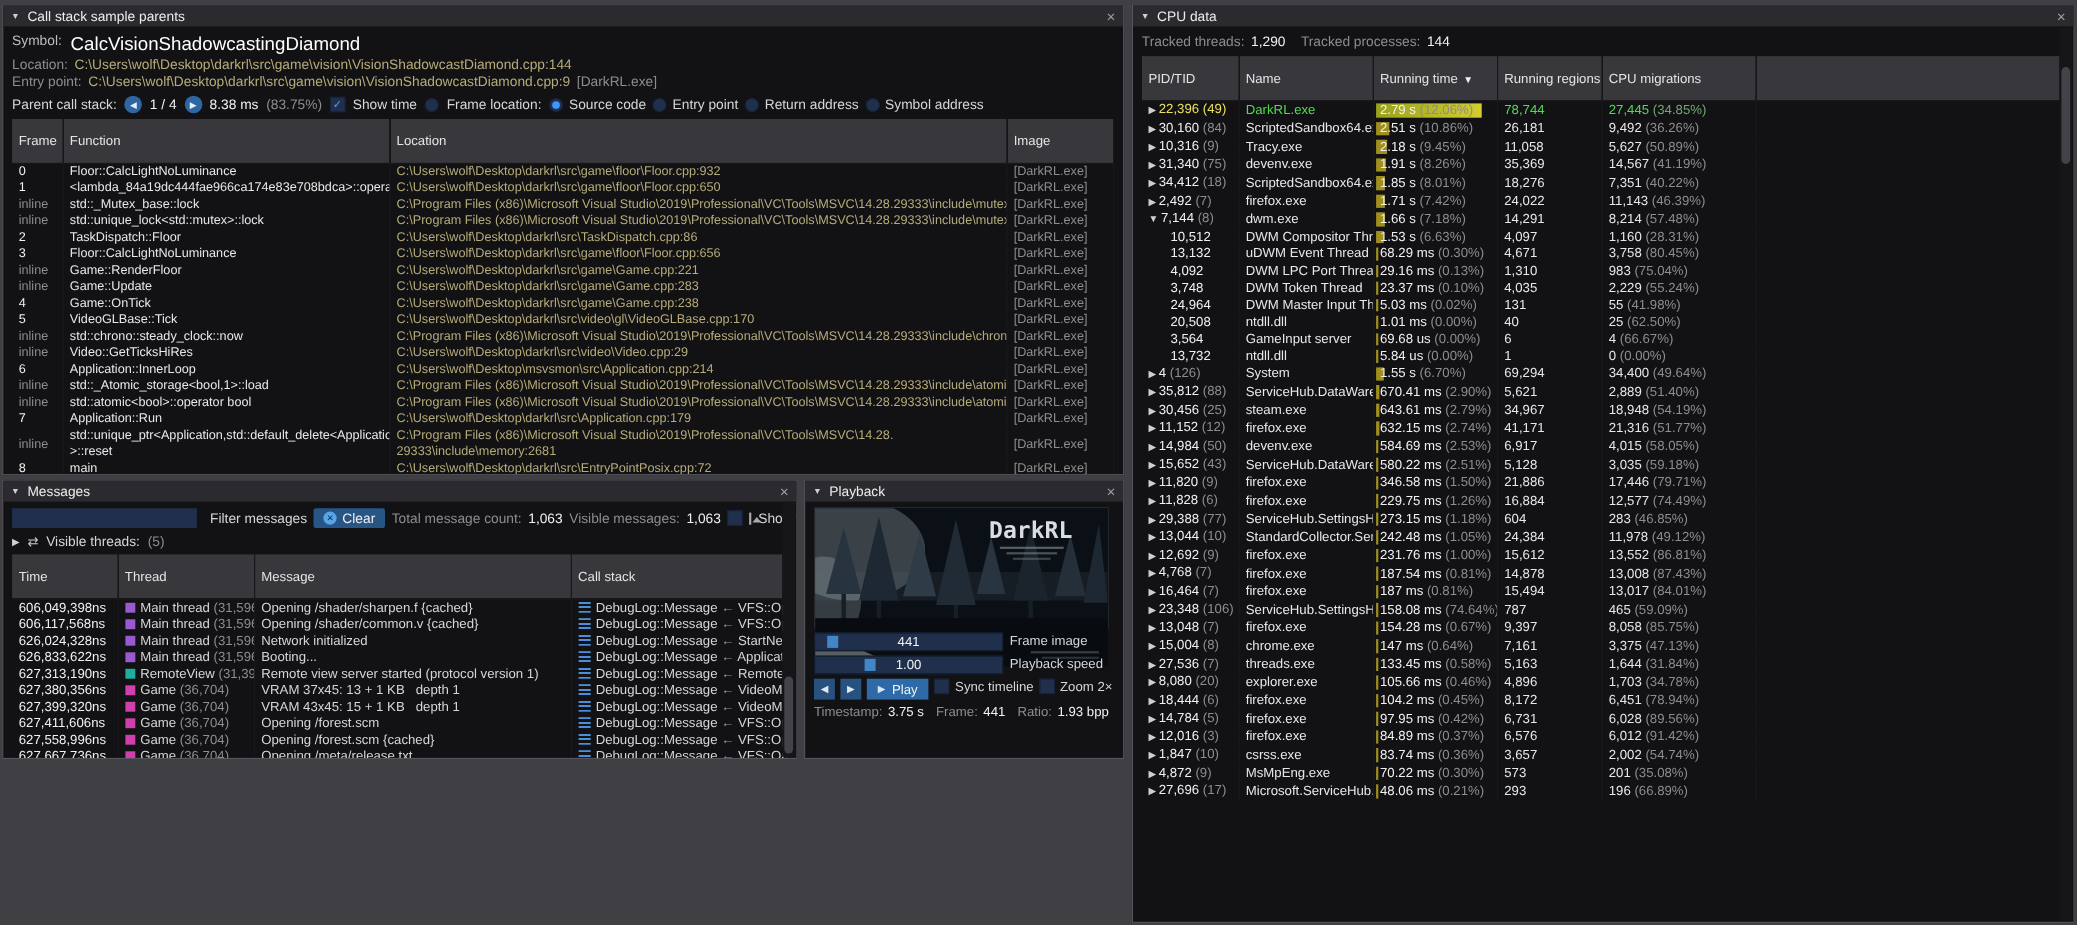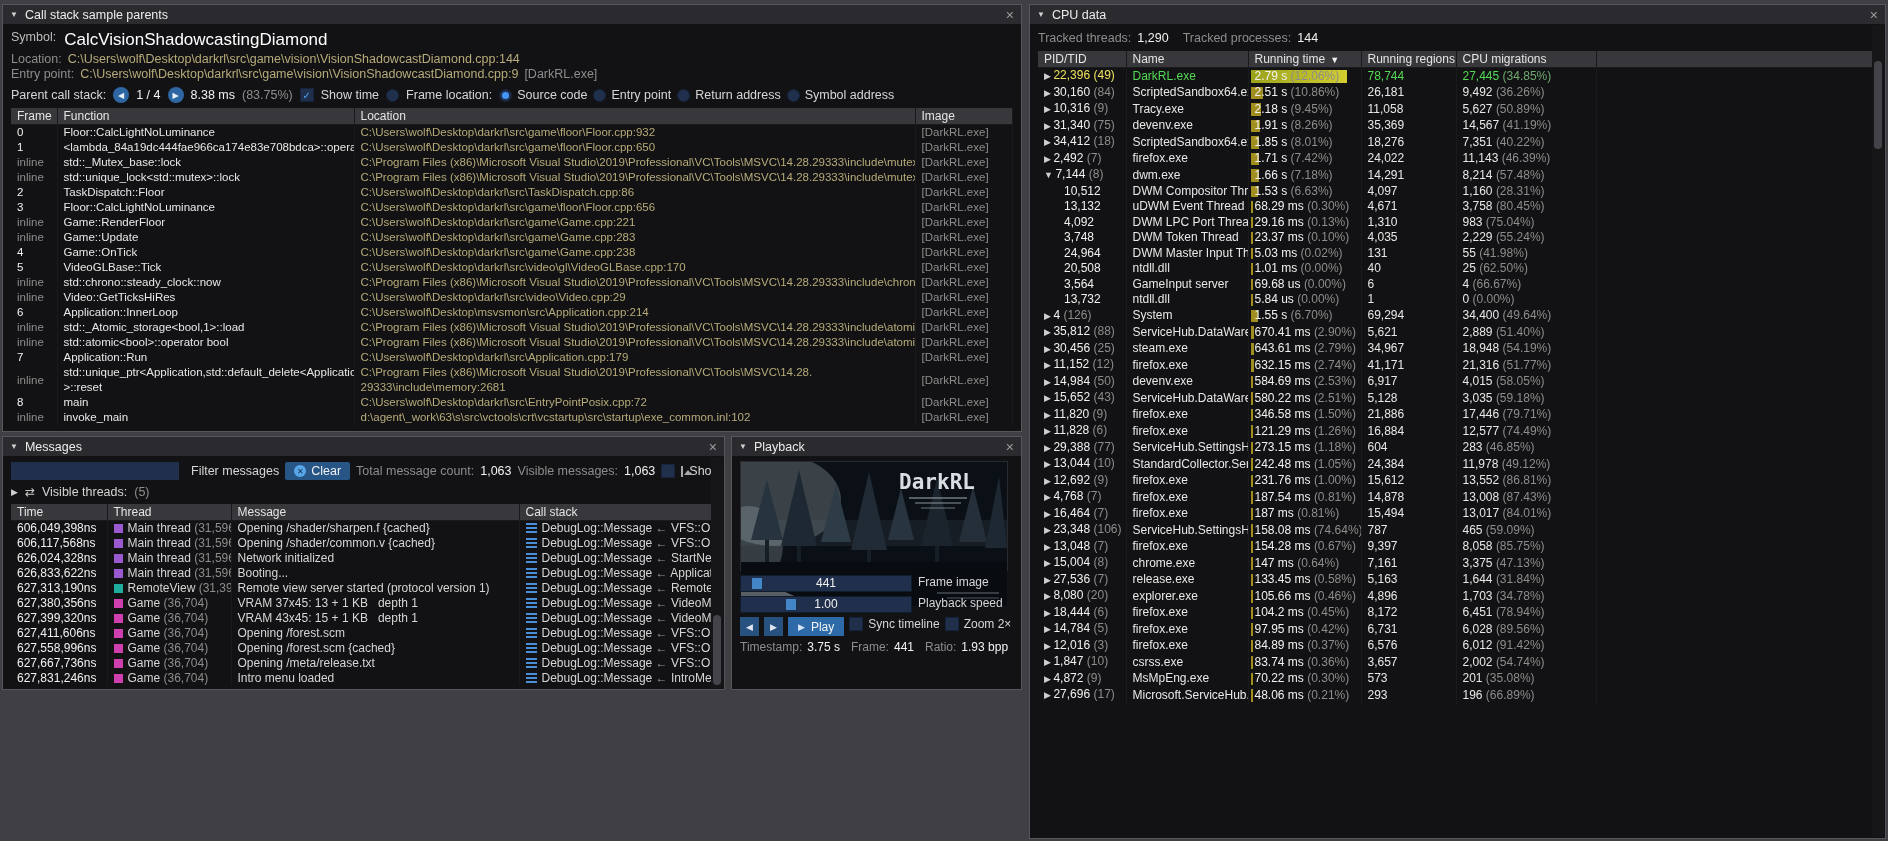--- a/index.html
+++ b/index.html
@@ -8,21 +8,21 @@
 .win{position:absolute;background:#121214;border:1px solid #56565e;display:flex;flex-direction:column}
 .titlebar{flex:0 0 19px;background:#2b2b2f;display:flex;align-items:center;gap:7px;padding:0 7px;font-size:12.5px}
 .tri-open{color:#cfcfcf;font-size:8px}
 .title{color:#ececec}
 .close{margin-left:auto;color:#9d9d9d;font-size:14px;line-height:14px}
 .content{flex:1;overflow:hidden;padding:5px 8px;position:relative}
 .dim{color:#8d8d8d}.white{color:#f1f1f1}.path{color:#b6ab7a}.lbl{color:#bdbdbd}
 .row{display:flex;align-items:center;gap:6px;white-space:nowrap}
 
 table{border-collapse:collapse;table-layout:fixed;width:100%;font-size:12px}
-th{background:#37373c;color:#e4e4e4;font-weight:normal;text-align:left;padding:1px 6px;border-right:1px solid #19191b;border-bottom:1px solid #1a1a1c;white-space:pre;overflow:hidden}
+th{background:#37373c;color:#e4e4e4;font-weight:normal;text-align:left;padding:13px 6px;border-right:1px solid #19191b;border-bottom:1px solid #1a1a1c;white-space:pre;overflow:hidden}
 th.filler{border-right:none}
 td{padding:0 6px;white-space:pre;overflow:hidden;line-height:15.5px;border-right:1px solid rgba(255,255,255,0.035)}
 td.filler{border-right:none}
 
 .sym-line{display:flex;align-items:flex-start;gap:8px;margin:1px 0 2px}
 .sym{font-size:17px;color:#ffffff}
 .info-line{display:flex;gap:6px;margin:1px 0;white-space:nowrap;overflow:hidden}
 .controls{display:flex;align-items:center;gap:7px;margin:6px 0 5px;white-space:nowrap}
 .cbn{width:16px;height:16px;border-radius:50%;background:#2e66a4;color:#e8f0f8;font-size:8px;display:inline-flex;align-items:center;justify-content:center}
 .cb{width:14px;height:14px;background:#20304c;border:1px solid #16233a;display:inline-flex;align-items:center;justify-content:center;font-size:10px;color:#4da6ff;flex:0 0 auto}
@@ -662,21 +662,21 @@
             <td class="pid"><span class="exp">▶ </span><span>11,820 </span><span class="cnt">(9)</span></td>
             <td class="nm">firefox.exe</td>
             <td class="time"><span class="bar" style="width: 2px;"></span><span class="ttx">346.58 ms </span><span class="cnt">(1.50%)</span></td>
             <td class="reg">21,886</td>
             <td class="mig"><span>17,446 </span><span class="cnt">(79.71%)</span></td>
             <td class="filler"></td>
           </tr>
           <tr>
             <td class="pid"><span class="exp">▶ </span><span>11,828 </span><span class="cnt">(6)</span></td>
             <td class="nm">firefox.exe</td>
-            <td class="time"><span class="bar" style="width: 2px;"></span><span class="ttx">121.29 ms </span><span class="cnt">(1.26%)</span></td>
+            <td class="time"><span class="bar" style="width: 2px;"></span><span class="ttx">229.75 ms </span><span class="cnt">(1.26%)</span></td>
             <td class="reg">16,884</td>
             <td class="mig"><span>12,577 </span><span class="cnt">(74.49%)</span></td>
             <td class="filler"></td>
           </tr>
           <tr>
             <td class="pid"><span class="exp">▶ </span><span>29,388 </span><span class="cnt">(77)</span></td>
             <td class="nm">ServiceHub.SettingsHost</td>
             <td class="time"><span class="bar" style="width: 2px;"></span><span class="ttx">273.15 ms </span><span class="cnt">(1.18%)</span></td>
             <td class="reg">604</td>
             <td class="mig"><span>283 </span><span class="cnt">(46.85%)</span></td>
@@ -733,21 +733,21 @@
           <tr>
             <td class="pid"><span class="exp">▶ </span><span>15,004 </span><span class="cnt">(8)</span></td>
             <td class="nm">chrome.exe</td>
             <td class="time"><span class="bar" style="width: 2px;"></span><span class="ttx">147 ms </span><span class="cnt">(0.64%)</span></td>
             <td class="reg">7,161</td>
             <td class="mig"><span>3,375 </span><span class="cnt">(47.13%)</span></td>
             <td class="filler"></td>
           </tr>
           <tr>
             <td class="pid"><span class="exp">▶ </span><span>27,536 </span><span class="cnt">(7)</span></td>
-            <td class="nm">release.exe</td>
+            <td class="nm">threads.exe</td>
             <td class="time"><span class="bar" style="width: 2px;"></span><span class="ttx">133.45 ms </span><span class="cnt">(0.58%)</span></td>
             <td class="reg">5,163</td>
             <td class="mig"><span>1,644 </span><span class="cnt">(31.84%)</span></td>
             <td class="filler"></td>
           </tr>
           <tr>
             <td class="pid"><span class="exp">▶ </span><span>8,080 </span><span class="cnt">(20)</span></td>
             <td class="nm">explorer.exe</td>
             <td class="time"><span class="bar" style="width: 2px;"></span><span class="ttx">105.66 ms </span><span class="cnt">(0.46%)</span></td>
             <td class="reg">4,896</td>

